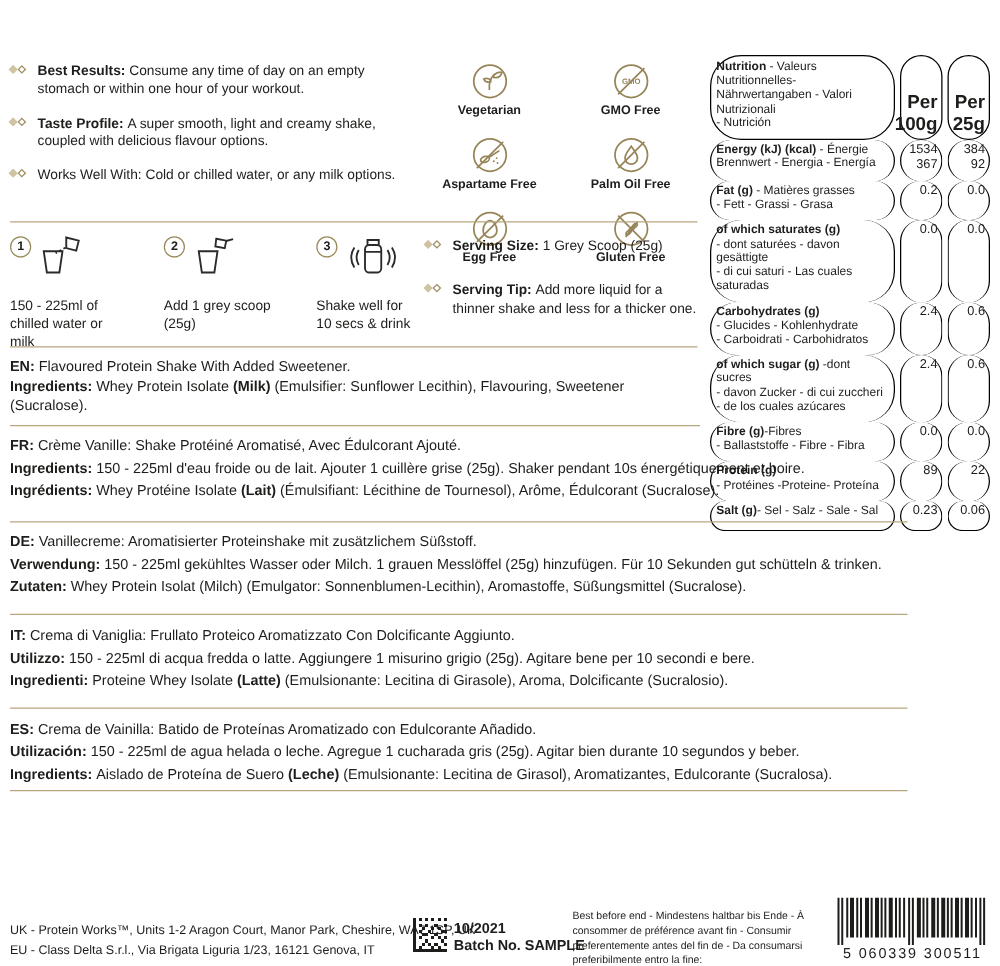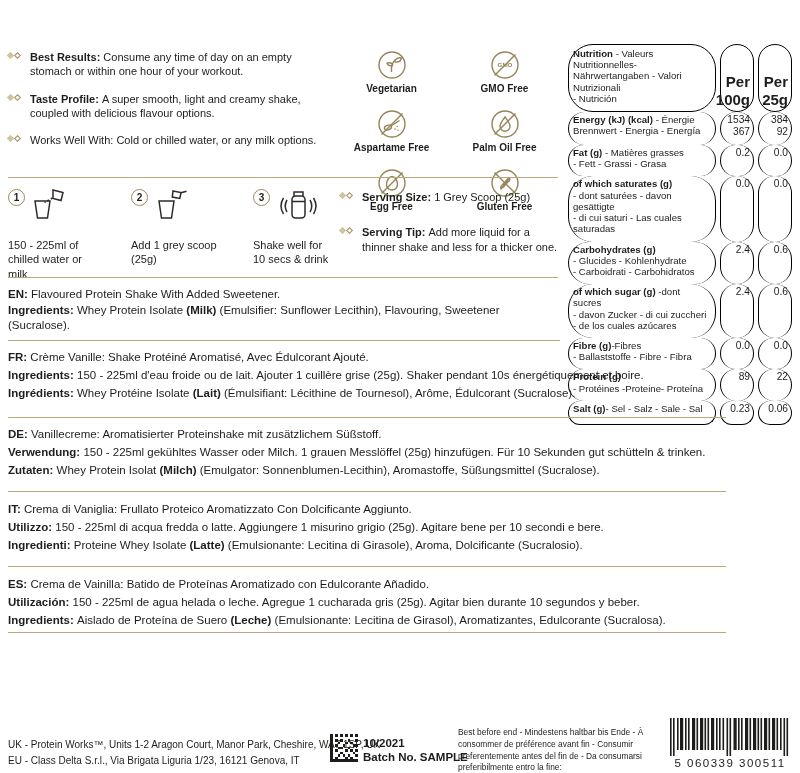--- a/index.html
+++ b/index.html
@@ -283,21 +283,21 @@
     <div><span style="font-weight: 700;">FR: </span><span>Crème Vanille: Shake Protéiné Aromatisé, Avec Édulcorant Ajouté.</span></div>
     <div><span style="font-weight: 700;">Ingredients: </span><span>150 - 225ml d'eau froide ou de lait. Ajouter 1 cuillère grise (25g). Shaker pendant 10s énergétiquement et boire.</span></div>
     <div><span style="font-weight: 700;">Ingrédients: </span><span>Whey Protéine Isolate </span><span style="font-weight: 700;">(Lait)</span><span> (Émulsifiant: Lécithine de Tournesol), Arôme, Édulcorant (Sucralose).</span></div>
   </div>
 
   <div class="divider" style="top:417px;left:8px;width:718px"></div>
 
   <div class="sec sec-de">
     <div><span style="font-weight: 700;">DE: </span><span>Vanillecreme: Aromatisierter Proteinshake mit zusätzlichem Süßstoff.</span></div>
     <div><span style="font-weight: 700;">Verwendung: </span><span>150 - 225ml gekühltes Wasser oder Milch. 1 grauen Messlöffel (25g) hinzufügen. Für 10 Sekunden gut schütteln &amp; trinken.</span></div>
-    <div><span style="font-weight: 700;">Zutaten: </span><span>Whey Protein Isolat </span><span style="font-weight: 700;">(Milch)</span><span> (Emulgator: Sonnenblumen-Lecithin), Aromastoffe, Süßungsmittel (Sucralose).</span></div>
+    <div><span style="font-weight: 700;">Zutaten: </span><span>Whey Protein Isolat </span><span style="font-weight: 400;">(Milch)</span><span> (Emulgator: Sonnenblumen-Lecithin), Aromastoffe, Süßungsmittel (Sucralose).</span></div>
   </div>
 
   <div class="divider" style="top:491px;left:8px;width:718px"></div>
 
   <div class="sec sec-it">
     <div><span style="font-weight: 700;">IT: </span><span>Crema di Vaniglia: Frullato Proteico Aromatizzato Con Dolcificante Aggiunto.</span></div>
     <div><span style="font-weight: 700;">Utilizzo: </span><span>150 - 225ml di acqua fredda o latte. Aggiungere 1 misurino grigio (25g). Agitare bene per 10 secondi e bere.</span></div>
     <div><span style="font-weight: 700;">Ingredienti: </span><span>Proteine Whey Isolate </span><span style="font-weight: 700;">(Latte)</span><span> (Emulsionante: Lecitina di Girasole), Aroma, Dolcificante (Sucralosio).</span></div>
   </div>
 

